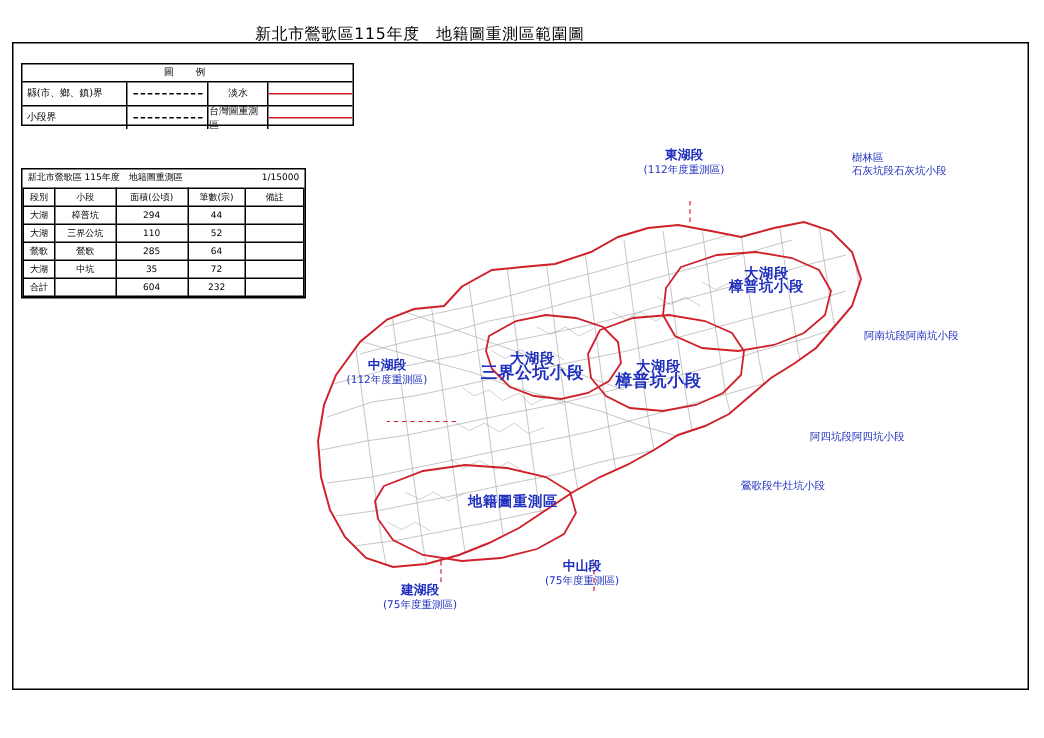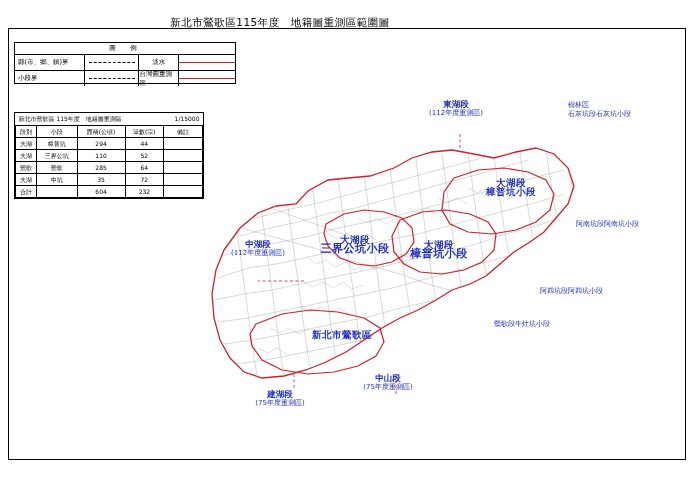--- a/index.html
+++ b/index.html
@@ -364,21 +364,21 @@
   <div class="lbl big center" style="left:310px; top:235px; width:90px;">
     <div>大湖段</div>
     <div style="font-size:11px;">三界公坑小段</div>
   </div>
 
   <div class="lbl big center" style="left:396px; top:240px; width:86px;">
     <div>大湖段</div>
     <div style="font-size:11px;">樟普坑小段</div>
   </div>
 
-  <div class="lbl big center" style="left:282px; top:330px; width:120px;">新北市鶯歌區</div>
+  <div class="lbl big center" style="left:282px; top:330px; width:120px;">地籍圖重測區</div>
 
   <div class="lbl mid center" style="left:212px; top:240px; width:92px;">
     <div>中湖段</div>
     <div class="lbl blue" style="position:static; font-size:7px; font-weight:normal;">(112年度重測區)</div>
   </div>
 
   <div class="lbl mid center" style="left:232px; top:390px; width:96px;">
     <div>建湖段</div>
     <div class="lbl blue" style="position:static; font-size:7px; font-weight:normal;">(75年度重測區)</div>
   </div>

